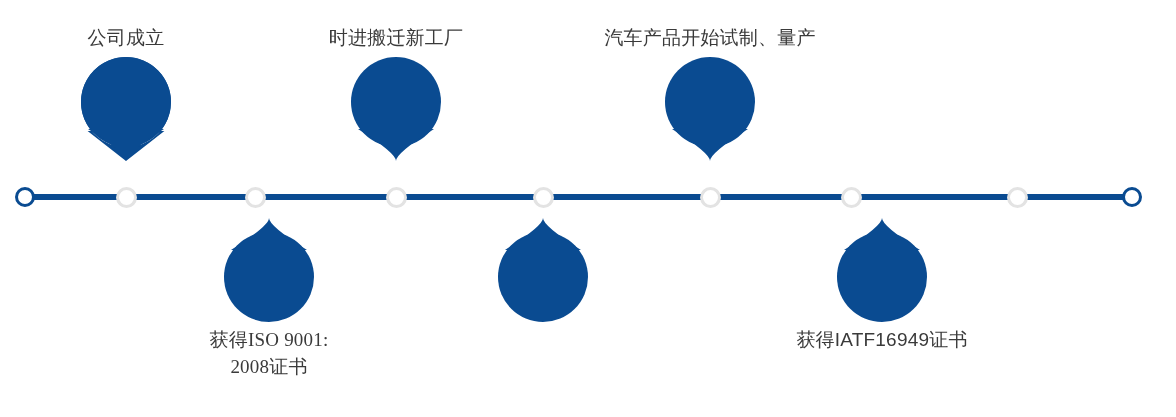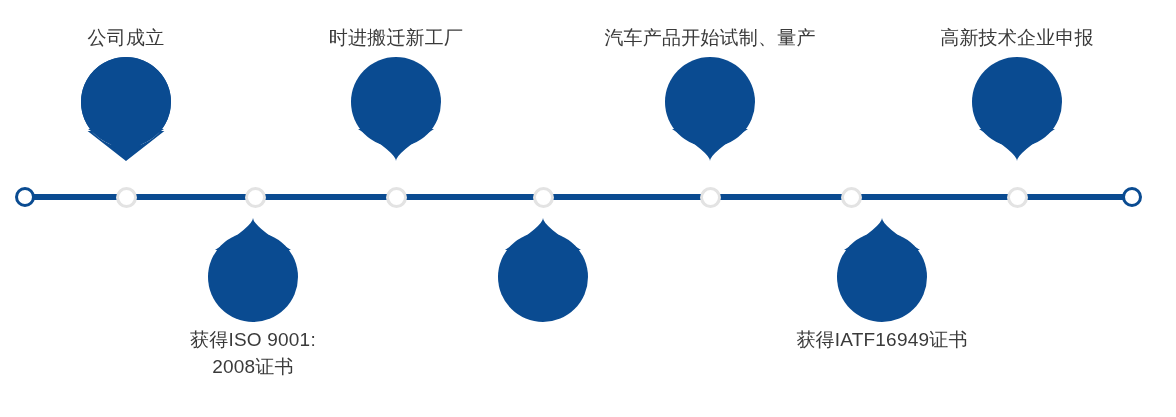--- a/index.html
+++ b/index.html
@@ -155,34 +155,22 @@
       <div class="pin">
         <svg viewBox="0 0 104 104" xmlns="http://www.w3.org/2000/svg" aria-hidden="true">
           <circle cx="52" cy="45" r="45" fill="#0a4b91"></circle>
           <path d="M14 72 Q52 96 52 104 Q52 96 90 72 Z" fill="#0a4b91"></path>
         </svg>
       </div>
       <div class="pin-year">2015</div>
     </div>
   </div>
 
-  <div class="milestone top" style="left:1017px;">
-    <div class="m-label">高新技术企业申报</div>
-    <div class="pin-wrap">
-      <div class="pin">
-        <svg viewBox="0 0 104 104" xmlns="http://www.w3.org/2000/svg" aria-hidden="true">
-          <circle cx="52" cy="45" r="45" fill="#0a4b91"></circle>
-          <path d="M14 72 Q52 96 52 104 Q52 96 90 72 Z" fill="#0a4b91"></path>
-        </svg>
-      </div>
-      <div class="pin-year">2019</div>
-    </div>
-  </div>
-
-  <div class="milestone bottom" style="left:253px;">
+
+  <div class="milestone bottom" style="left:269px;font-family:Liberation Serif, serif;">
     <div class="pin-wrap">
       <div class="pin">
         <svg viewBox="0 0 104 104" xmlns="http://www.w3.org/2000/svg" aria-hidden="true">
           <circle cx="52" cy="59" r="45" fill="#0a4b91"></circle>
           <path d="M14 32 Q52 8 52 0 Q52 8 90 32 Z" fill="#0a4b91"></path>
         </svg>
       </div>
       <div class="pin-year">2010</div>
     </div>
     <div class="m-label">获得ISO 9001:

